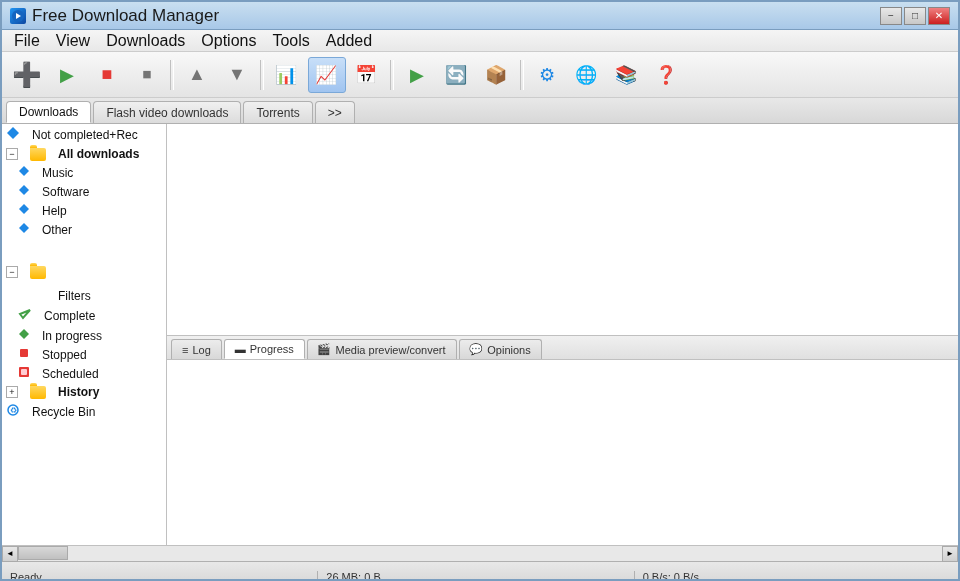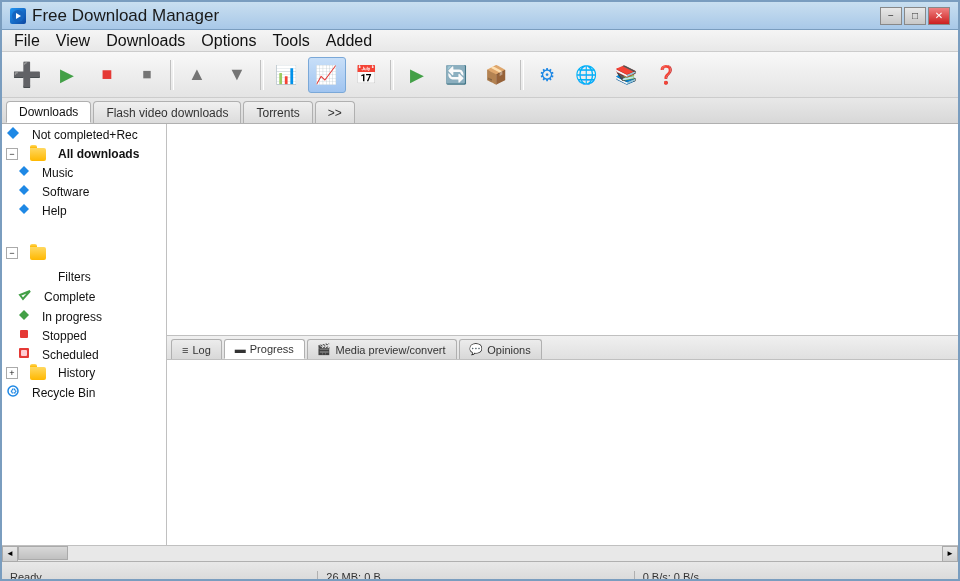--- a/index.html
+++ b/index.html
@@ -441,20 +441,26 @@
             <polygon points="6,1 11,6 6,11 1,6" fill="#1e88e5"></polygon>
           </svg></span>
         <span>Software</span>
       </div>
       <div class="sidebar-item sidebar-indent-1">
         <span><svg width="12" height="12" viewBox="0 0 12 12">
             <polygon points="6,1 11,6 6,11 1,6" fill="#1e88e5"></polygon>
           </svg></span>
         <span>Help</span>
       </div>
+      <div class="sidebar-item sidebar-indent-1">
+        <span><svg width="12" height="12" viewBox="0 0 12 12">
+            <polygon points="6,1 11,6 6,11 1,6" fill="#1e88e5"></polygon>
+          </svg></span>
+        <span>Other</span>
+      </div>
       <div class="sidebar-item">
         <span class="tree-expand">−</span>
         <span class="folder-icon"></span>
         <span style="font-weight: normal; margin-top: 48px;">Filters</span>
       </div>
       <div class="sidebar-item sidebar-indent-1">
         <span class="check-icon"><svg width="14" height="14" viewBox="0 0 14 14">
             <polygon points="2,7 5,11 12,3" fill="none" stroke="#43a047" stroke-width="2"></polygon>
           </svg></span>
         <span>Complete</span>
@@ -474,21 +480,21 @@
       <div class="sidebar-item sidebar-indent-1">
         <span><svg width="12" height="12" viewBox="0 0 12 12">
             <rect x="1" y="1" width="10" height="10" rx="1" fill="#e53935"></rect>
             <rect x="3" y="3" width="6" height="6" rx="1" fill="#ffcdd2"></rect>
           </svg></span>
         <span>Scheduled</span>
       </div>
       <div class="sidebar-item">
         <span class="tree-expand">+</span>
         <span class="folder-icon"></span>
-        <span style="font-weight: normal;">History</span>
+        <span style="font-weight: bold;">History</span>
       </div>
       <div class="sidebar-item">
         <span><svg width="14" height="14" viewBox="0 0 14 14">
             <circle cx="7" cy="7" r="5" fill="none" stroke="#1e88e5" stroke-width="1.5"></circle>
             <text x="4" y="10" font-size="8" fill="#1e88e5">♻</text>
           </svg></span>
         <span>Recycle Bin</span>
       </div>
     </div>
 

